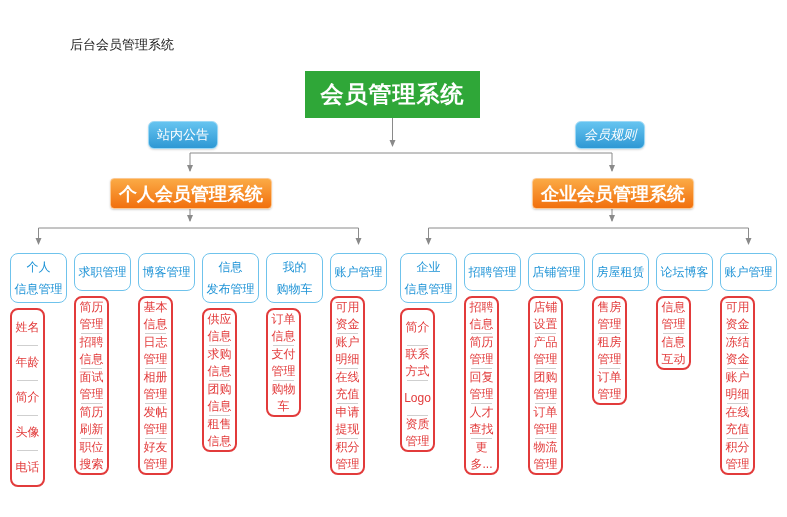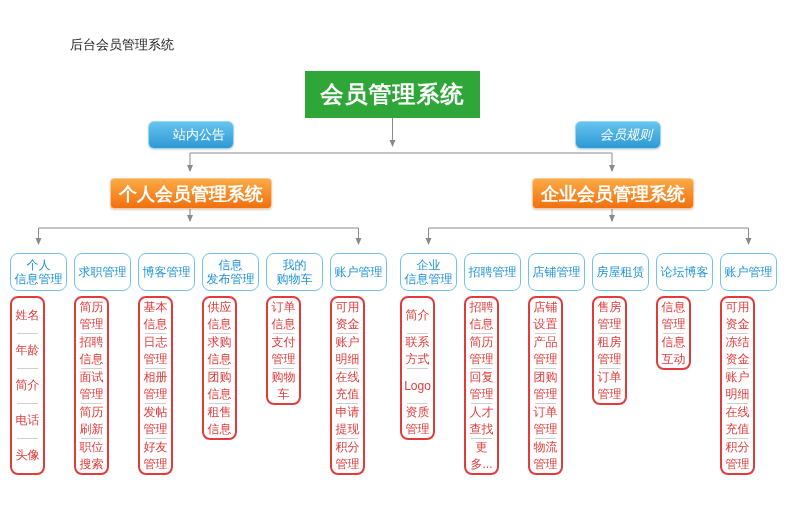--- a/index.html
+++ b/index.html
@@ -13,39 +13,39 @@
   svg.connectors .arrhead{fill:var(--connector,#8a8a8a);stroke:none;}
 
   .root-node{position:absolute;left:305px;top:71px;width:175px;height:47px;
     background:var(--root-green,#2fa738);color:#fff;font-size:23px;font-weight:bold;
     display:flex;align-items:center;justify-content:center;letter-spacing:1px;}
 
   .side-node{position:absolute;top:121px;width:68px;height:26px;border-radius:6px;
     background:linear-gradient(to bottom,var(--blue-top,#66c4f0),var(--blue-bottom,#2e98d4));
     border:1px solid #9bd8f6;color:#fff;font-size:13px;
     display:flex;align-items:center;justify-content:center;
-    box-shadow:0 1px 2px rgba(0,0,0,.15);padding-left:16px;}
+    box-shadow:0 1px 2px rgba(0,0,0,.15);}
   .side-node.left{left:148px;}
   .side-node.right{left:575px;font-style:italic;}
 
   .branch-node{position:absolute;top:178px;width:160px;height:29px;border-radius:4px;
     background:linear-gradient(to bottom,var(--orange-top,#fbaa45),var(--orange-bottom,#f1700e));
     border:1px solid #fcc892;color:#fff;font-size:18px;font-weight:bold;
     display:flex;align-items:center;justify-content:center;
     box-shadow:0 1px 2px rgba(0,0,0,.18);}
   .branch-node.left{left:110px;}
   .branch-node.right{left:532px;}
 
   .columns{position:absolute;top:253px;display:flex;gap:7px;}
   .columns.left{left:10px;}
   .columns.right{left:400px;}
 
   .col{width:57px;display:flex;flex-direction:column;}
   .col-header{box-sizing:border-box;width:57px;min-height:38px;border:1px solid var(--header-border,#6fc3ec);
-    border-radius:8px;color:var(--header-text,#1e93d6);font-size:12px;line-height:14px;
+    border-radius:8px;color:var(--header-text,#1e93d6);font-size:12px;line-height:22px;
     display:flex;align-items:center;justify-content:center;text-align:center;
     white-space:pre-line;background:#fff;padding:2px 1px;}
   .col-items{box-sizing:border-box;list-style:none;margin:5px 0 0 0;padding:0;width:35px;
     border:2px solid var(--item-red,#e23b3b);border-radius:8px;background:#fff;}
   .col-item{position:relative;height:35px;display:flex;align-items:center;justify-content:center;
     color:var(--item-red,#e23b3b);font-size:12px;text-align:center;}
   .col-item + .col-item::before{content:"";position:absolute;top:0;left:5px;right:5px;
     border-top:1px solid var(--separator,#cfcfcf);}
 </style>
 </head>
@@ -87,22 +87,22 @@
   <div class="branch-node right">企业会员管理系统</div>
 
   <div class="columns left" id="cols-personal">
       <div class="col">
         <div class="col-header">个人
 信息管理</div>
         <ul class="col-items">
           <li class="col-item">姓名</li>
           <li class="col-item">年龄</li>
           <li class="col-item">简介</li>
+          <li class="col-item">头像</li>
           <li class="col-item">电话</li>
-          <li class="col-item">头像</li>
         </ul>
       </div>
       <div class="col">
         <div class="col-header">求职管理</div>
         <ul class="col-items">
           <li class="col-item">简历管理</li>
           <li class="col-item">招聘信息</li>
           <li class="col-item">面试管理</li>
           <li class="col-item">简历刷新</li>
           <li class="col-item">职位搜索</li>

